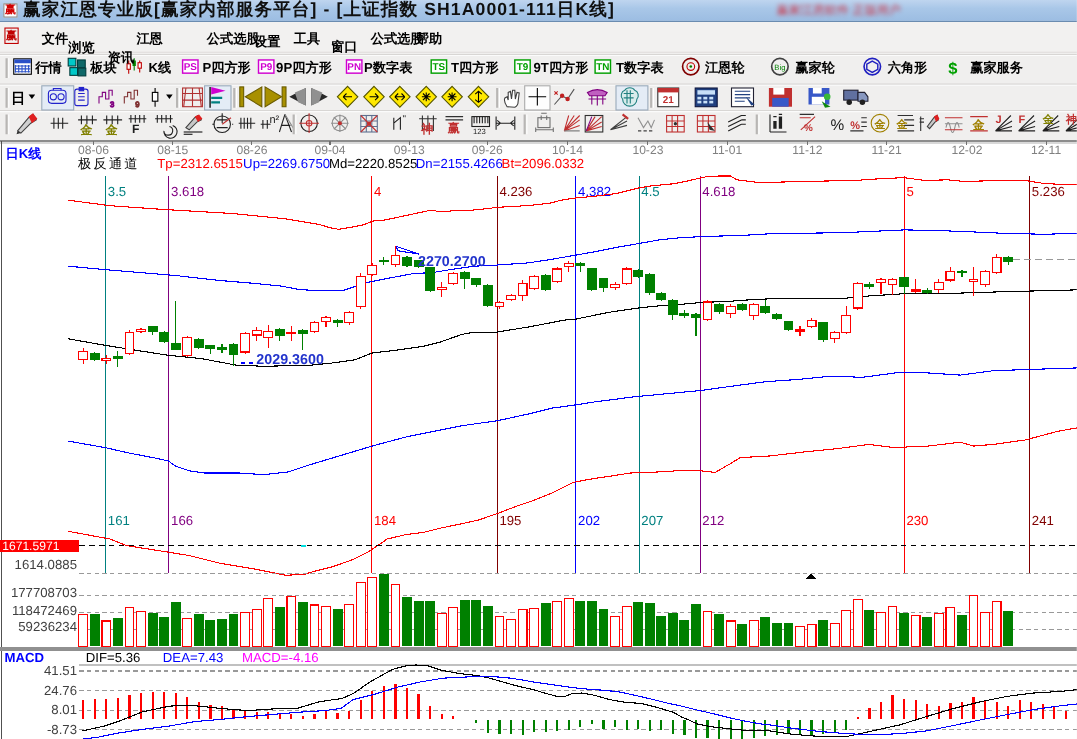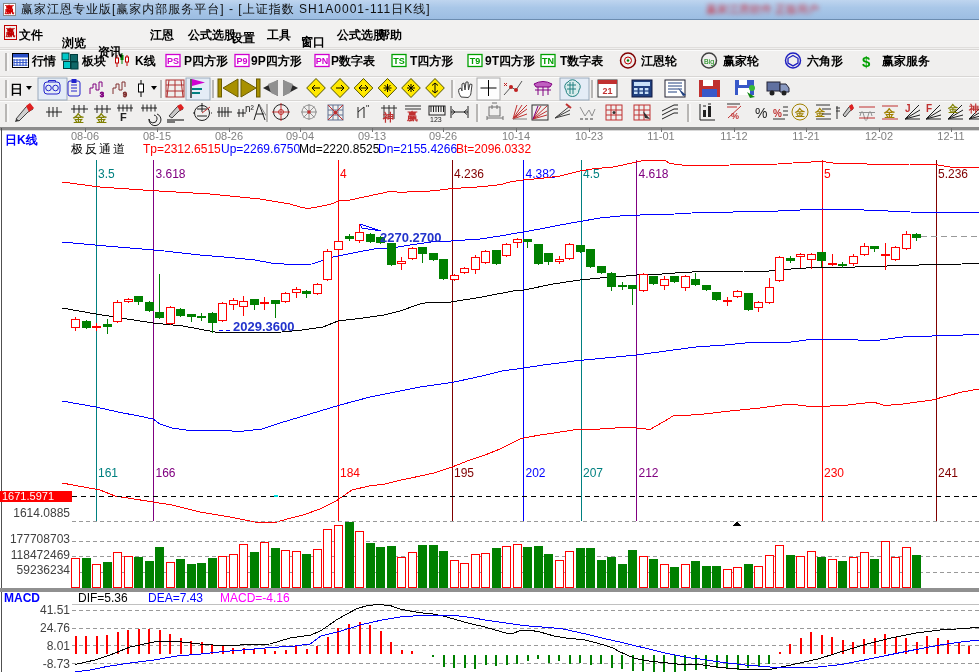--- a/index.html
+++ b/index.html
@@ -1,33 +1,33 @@
 <!DOCTYPE html>
 <html><head><meta charset="utf-8"><style>
 *{margin:0;padding:0;box-sizing:border-box}
 body{width:979px;height:672px;overflow:hidden;font-family:"Liberation Sans",sans-serif;background:#f0efee}
 .titlebar{height:20px;background:linear-gradient(#bfd5ef,#a9c7e8 40%,#9cbde2);border-bottom:1px solid #6b8cb0;position:relative;display:flex;align-items:center}
 .ticon{width:13px;height:13px;margin:0 5px 0 3px;background:#fff;border:1px solid #888;color:#d00000;font-size:10px;font-weight:bold;line-height:11px;text-align:center}
-.ttext{font-size:12px;font-weight:normal;color:#101010;letter-spacing:1px;white-space:nowrap}
+.ttext{font-size:16px;font-weight:bold;color:#101010;letter-spacing:1px;white-space:nowrap}
 .blur{position:absolute;left:706px;top:2px;width:150px;height:12px;filter:blur(2px);color:#cc3344;font-size:11px;overflow:hidden;white-space:nowrap}
 .menubar{height:28px;background:#f2f1f0;display:flex;align-items:center;font-size:12px;font-weight:bold;color:#000;border-bottom:1px solid #e0dedc}
 .menubar span{margin-right:0}
 </style></head>
 <body>
 <div class="titlebar">
 <div class="ticon">赢</div>
 <div class="ttext">赢家江恩专业版[赢家内部服务平台] - [上证指数  SH1A0001-111日K线]</div>
 <div class="blur">赢家江恩软件 正版用户</div>
 </div>
 <div class="menubar" style="position:relative;height:28px">
 <span style="position:absolute;left:4px;top:5px;width:13px;height:15px;border:1.5px solid #c00000;color:#c00000;font-size:10px;font-weight:bold;text-align:center;line-height:14px">赢</span>
-<span style="position:absolute;left:19px;top:7px">文件</span>
+<span style="position:absolute;left:38px;top:7px">文件</span>
 <span style="position:absolute;left:62px;top:15px">浏览</span>
 <span style="position:absolute;left:98px;top:24px">资讯</span>
-<span style="position:absolute;left:150px;top:7px">江恩</span>
+<span style="position:absolute;left:124px;top:7px">江恩</span>
 <span style="position:absolute;left:188px;top:7px">公式选股</span>
 <span style="position:absolute;left:231px;top:10px">设置</span>
 <span style="position:absolute;left:267px;top:7px">工具</span>
 <span style="position:absolute;left:301px;top:14px">窗口</span>
 <span style="position:absolute;left:337px;top:7px">公式选股</span>
 <span style="position:absolute;left:378px;top:7px">帮助</span>
 </div>
 <svg width="979" height="79" viewBox="0 48 979 79" font-family="Liberation Sans, sans-serif" style="display:block">
 <rect x="0" y="48" width="979" height="79" fill="#f0efee"></rect>
 <line x1="0" y1="49.5" x2="979" y2="49.5" stroke="#d8d6d4"></line>

